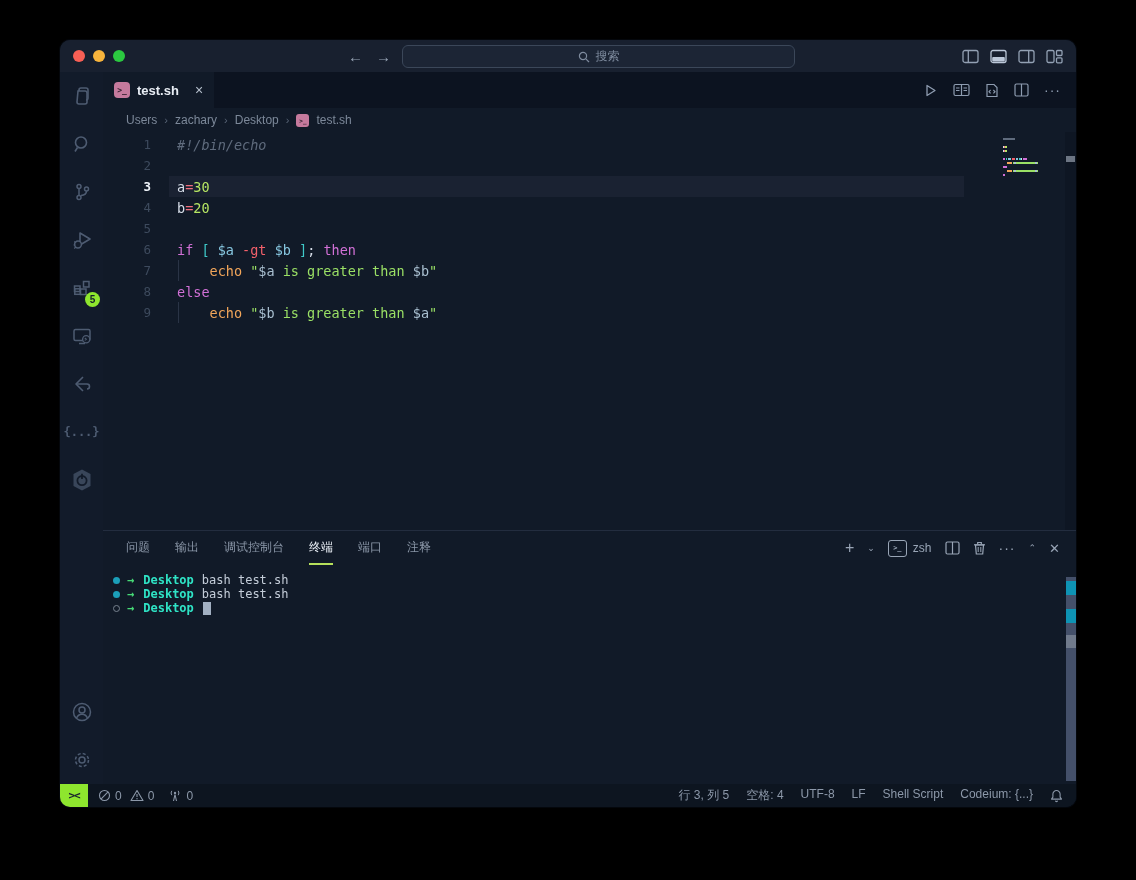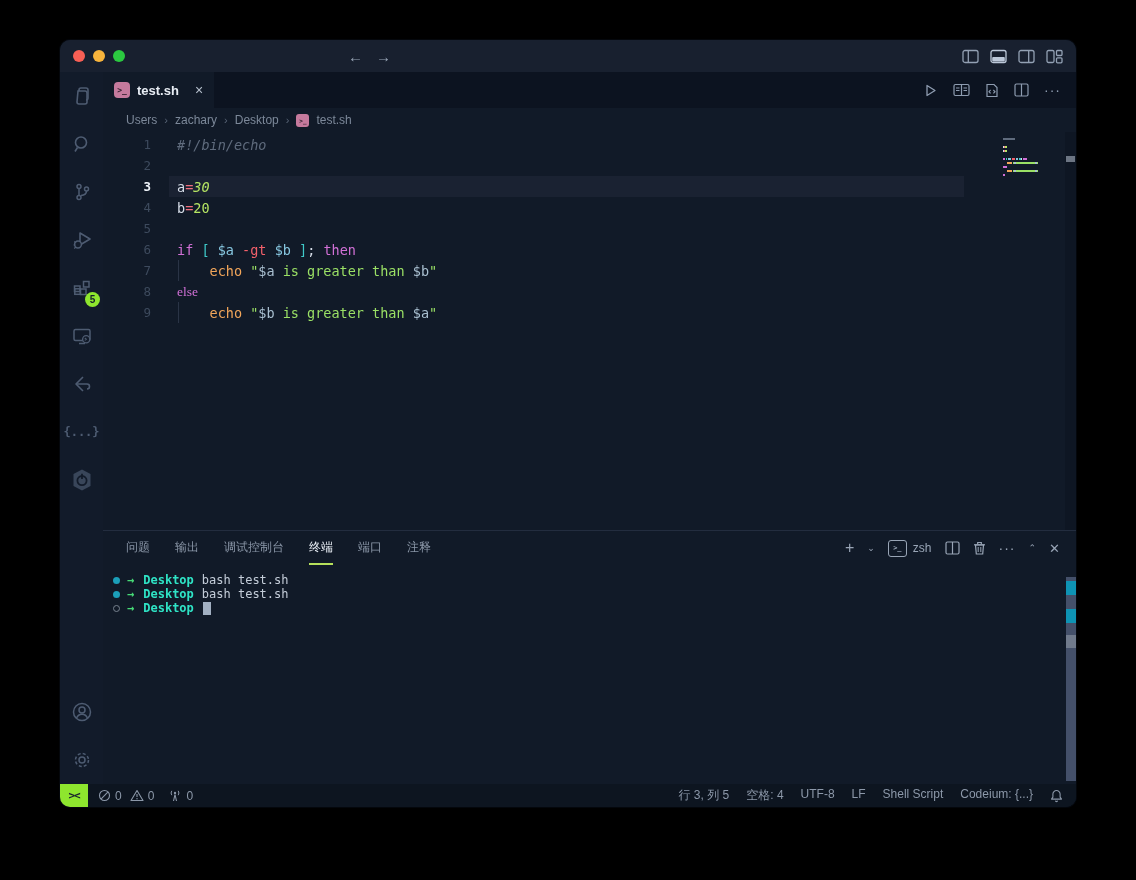--- a/index.html
+++ b/index.html
@@ -88,20 +88,27 @@
 
 <div class="window">
 
   <div class="titlebar">
     <div class="tl" style="background: rgb(248, 95, 85);"></div>
     <div class="tl" style="background: rgb(248, 180, 60);"></div>
     <div class="tl" style="background: rgb(43, 200, 64);"></div>
     <div class="nav">
       <span>←</span>
       <span>→</span>
+    </div>
+    <div class="searchbox">
+      <svg width="12" height="12" viewBox="0 0 12 12">
+        <circle cx="5" cy="5" r="3.6" fill="none" stroke="#7e8b9e" stroke-width="1.2"></circle>
+        <line x1="7.8" y1="7.8" x2="11" y2="11" stroke="#7e8b9e" stroke-width="1.2"></line>
+      </svg>
+      <span>搜索</span>
     </div>
     <div class="wctrls">
       <svg width="17" height="15" viewBox="0 0 17 15">
         <rect x="1" y="1.5" width="15" height="12" rx="2" fill="none" stroke="#93a1b4" stroke-width="1.3"></rect>
         <line x1="6.3" y1="1.5" x2="6.3" y2="13.5" stroke="#93a1b4" stroke-width="1.3"></line>
       </svg>
       <svg width="17" height="15" viewBox="0 0 17 15">
         <rect x="1" y="1.5" width="15" height="12" rx="2" fill="none" stroke="#bcc8d9" stroke-width="1.3"></rect>
         <rect x="2.2" y="8" width="12.6" height="4.6" rx="1" fill="#bcc8d9"></rect>
       </svg>
@@ -247,42 +254,42 @@
               <span class="lnum">1</span>
               <span class="lcode"><span class="italic" style="color: rgb(95, 107, 125);">#!/bin/echo</span></span>
             </div>
             <div class="eline">
               <span class="lnum">2</span>
               <span class="lcode"></span>
             </div>
             <div class="eline">
               <div class="curline"></div>
               <span class="lnum cur">3</span>
-              <span class="lcode"><span style="color: rgb(215, 222, 233);">a</span><span style="color: rgb(242, 112, 126);">=</span><span style="color: rgb(182, 229, 99); font-style: italic;">30</span></span>
+              <span class="lcode"><span style="color: rgb(215, 222, 233);">a</span><span style="color: rgb(242, 112, 126);">=</span><span style="color: rgb(182, 229, 99);">30</span></span>
             </div>
             <div class="eline">
               <span class="lnum">4</span>
               <span class="lcode"><span style="color: rgb(215, 222, 233);">b</span><span style="color: rgb(242, 112, 126);">=</span><span style="color: rgb(182, 229, 99);">20</span></span>
             </div>
             <div class="eline">
               <span class="lnum">5</span>
               <span class="lcode"></span>
             </div>
             <div class="eline">
               <span class="lnum">6</span>
               <span class="lcode"><span style="color: rgb(209, 112, 214);">if</span><span style="color: rgb(215, 222, 233);"> </span><span style="color: rgb(63, 201, 201);">[</span><span style="color: rgb(215, 222, 233);"> </span><span style="color: rgb(135, 199, 224);">$a</span><span style="color: rgb(215, 222, 233);"> </span><span style="color: rgb(242, 96, 107);">-gt</span><span style="color: rgb(215, 222, 233);"> </span><span style="color: rgb(135, 199, 224);">$b</span><span style="color: rgb(215, 222, 233);"> </span><span style="color: rgb(63, 201, 201);">]</span><span style="color: rgb(215, 222, 233);">;</span><span style="color: rgb(215, 222, 233);"> </span><span style="color: rgb(209, 112, 214);">then</span></span>
             </div>
             <div class="eline">
               <div class="iguide"></div>
               <span class="lnum">7</span>
               <span class="lcode"><span style="color: rgb(215, 222, 233);">    </span><span style="color: rgb(242, 166, 90);">echo</span><span style="color: rgb(215, 222, 233);"> </span><span style="color: rgb(154, 224, 101);">"</span><span style="color: rgb(169, 191, 208);">$a</span><span style="color: rgb(154, 224, 101);"> is greater than </span><span style="color: rgb(169, 191, 208);">$b</span><span style="color: rgb(154, 224, 101);">"</span></span>
             </div>
             <div class="eline">
               <span class="lnum">8</span>
-              <span class="lcode"><span style="color: rgb(209, 112, 214); font-family: Liberation Serif, serif;">else</span></span>
+              <span class="lcode"><span style="color: rgb(209, 112, 214);">else</span></span>
             </div>
             <div class="eline">
               <div class="iguide"></div>
               <span class="lnum">9</span>
               <span class="lcode"><span style="color: rgb(215, 222, 233);">    </span><span style="color: rgb(242, 166, 90);">echo</span><span style="color: rgb(215, 222, 233);"> </span><span style="color: rgb(154, 224, 101);">"</span><span style="color: rgb(169, 191, 208);">$b</span><span style="color: rgb(154, 224, 101);"> is greater than </span><span style="color: rgb(169, 191, 208);">$a</span><span style="color: rgb(154, 224, 101);">"</span></span>
             </div>
           </div>
         <div class="minimap">
             <div class="mrow">
               <span style="width: 12.1px; background: rgb(95, 107, 125);"></span>

